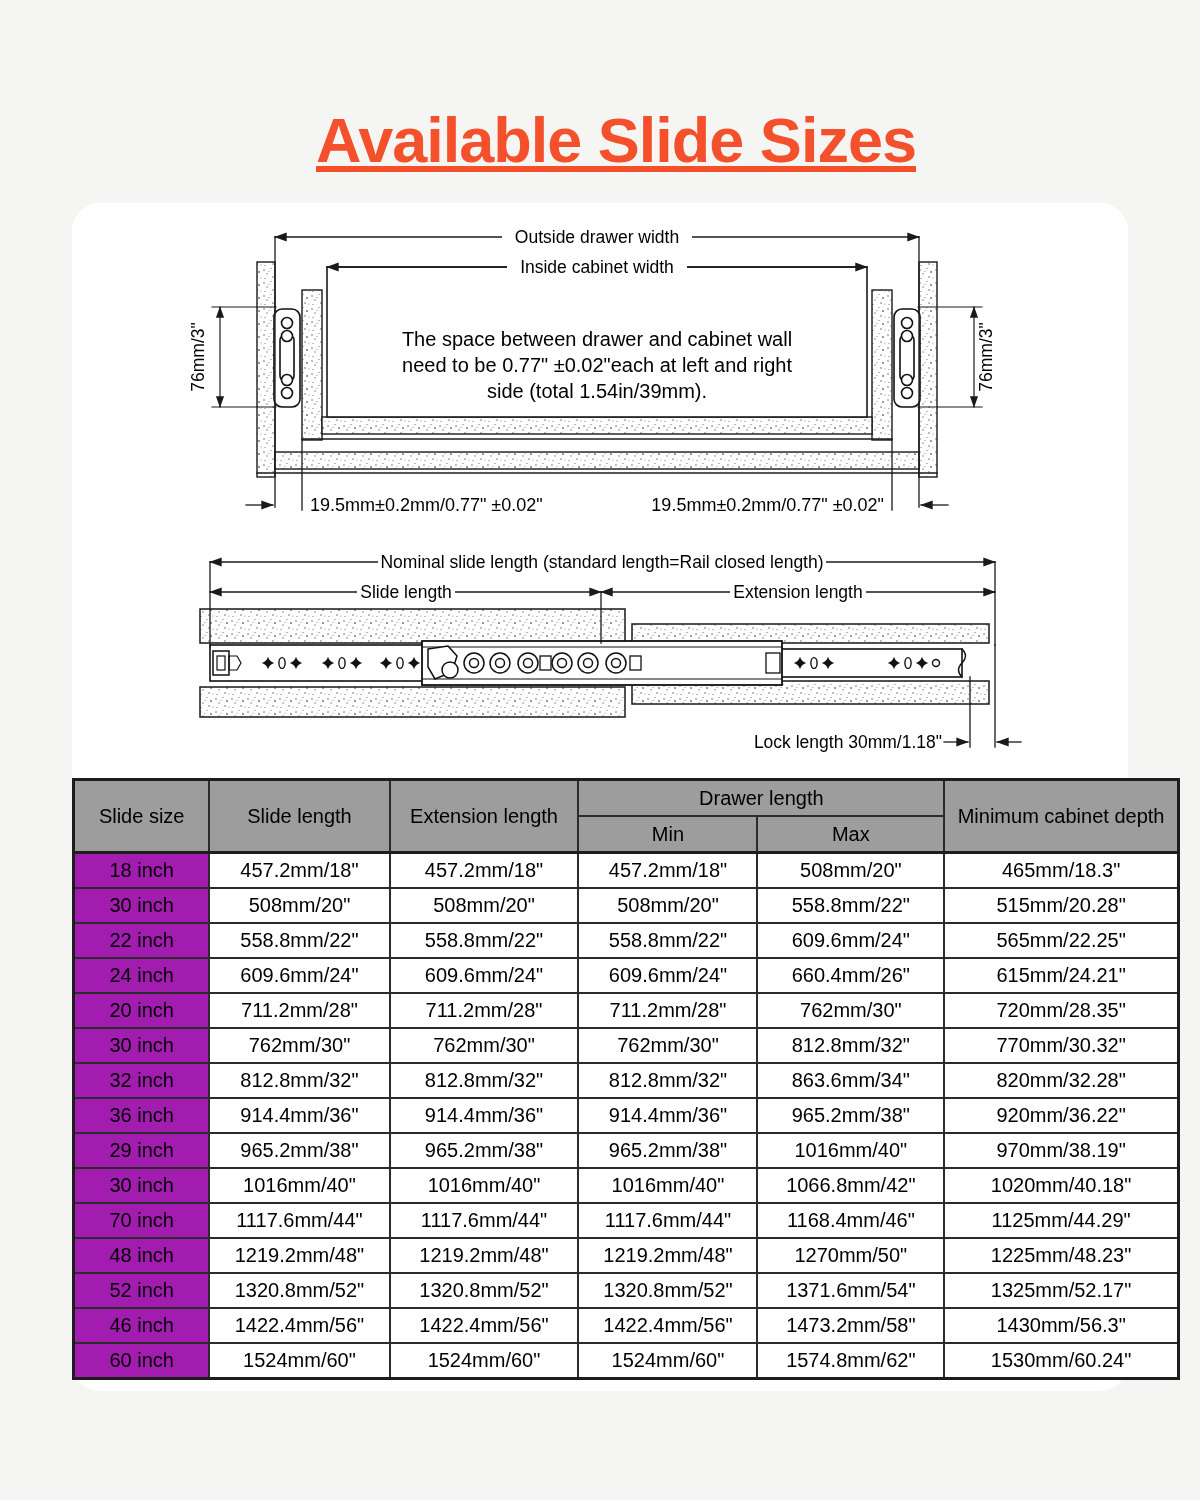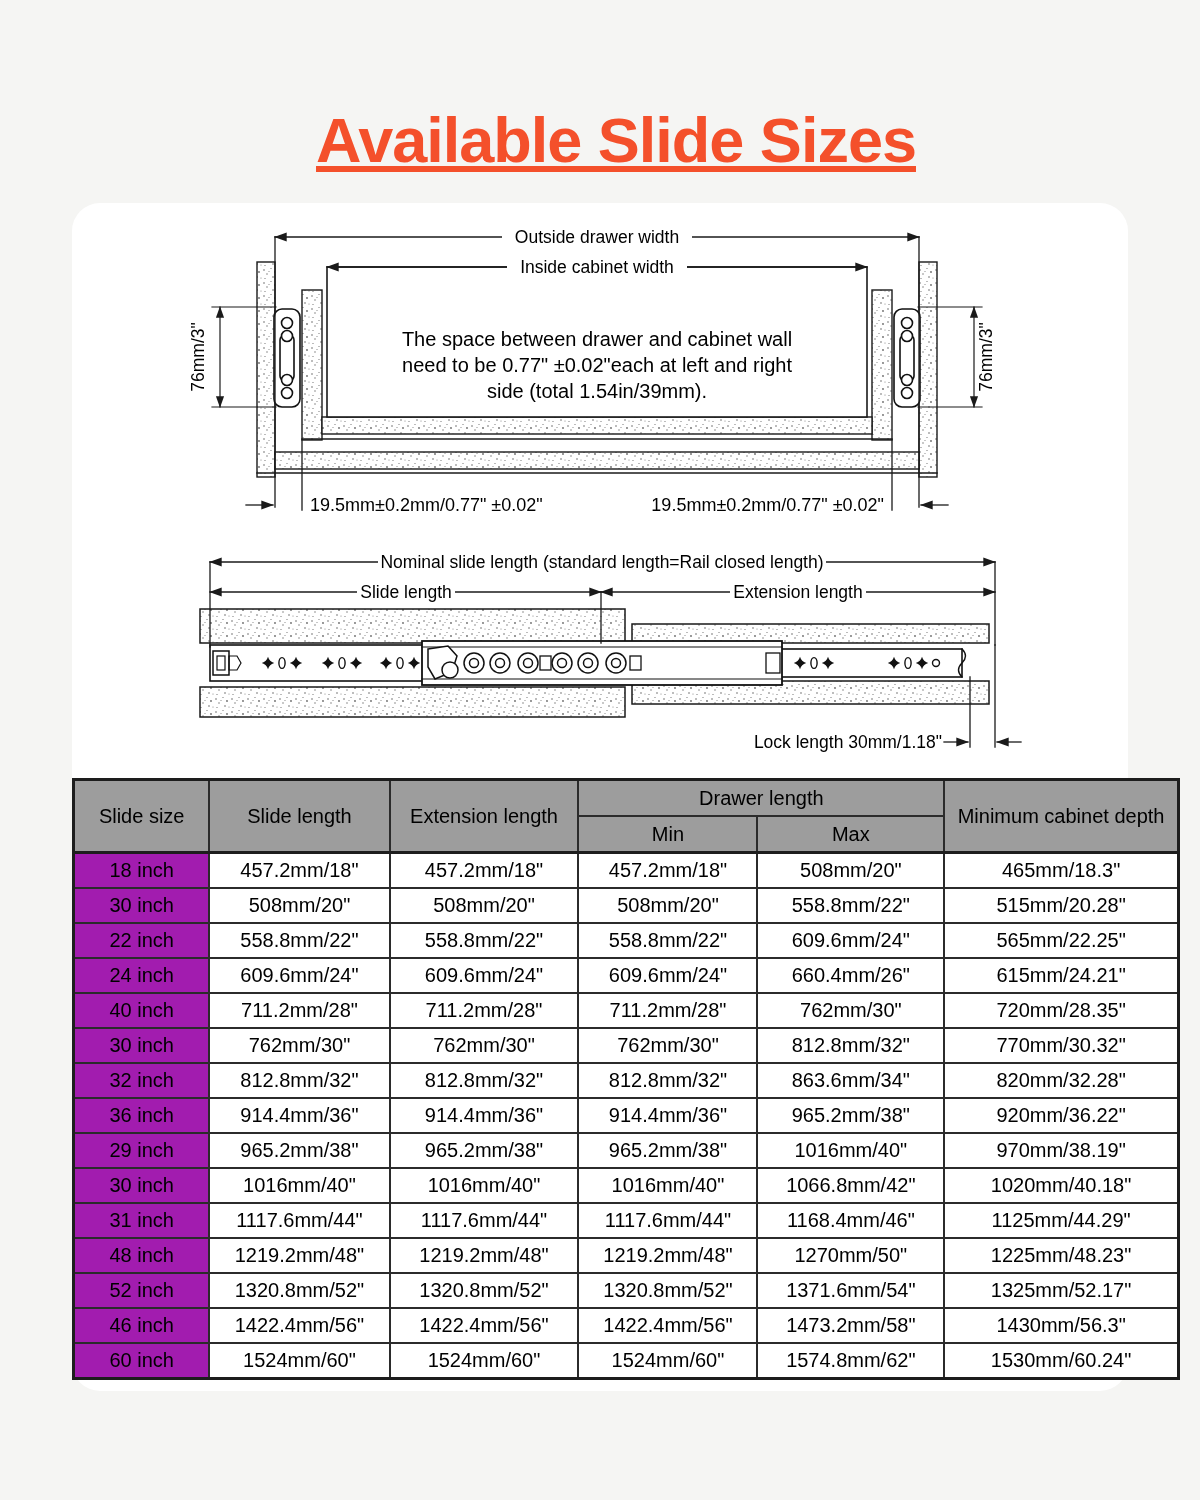--- a/index.html
+++ b/index.html
@@ -286,21 +286,21 @@
         </tr>
         <tr>
           <td class="rowhead">24 inch</td>
           <td>609.6mm/24"</td>
           <td>609.6mm/24"</td>
           <td>609.6mm/24"</td>
           <td>660.4mm/26"</td>
           <td>615mm/24.21"</td>
         </tr>
         <tr>
-          <td class="rowhead">40 inch</td>
+          <td class="rowhead">20 inch</td>
           <td>711.2mm/28"</td>
           <td>711.2mm/28"</td>
           <td>711.2mm/28"</td>
           <td>762mm/30"</td>
           <td>720mm/28.35"</td>
         </tr>
         <tr>
           <td class="rowhead">30 inch</td>
           <td>762mm/30"</td>
           <td>762mm/30"</td>
@@ -334,21 +334,21 @@
         </tr>
         <tr>
           <td class="rowhead">30 inch</td>
           <td>1016mm/40"</td>
           <td>1016mm/40"</td>
           <td>1016mm/40"</td>
           <td>1066.8mm/42"</td>
           <td>1020mm/40.18"</td>
         </tr>
         <tr>
-          <td class="rowhead">31 inch</td>
+          <td class="rowhead">70 inch</td>
           <td>1117.6mm/44"</td>
           <td>1117.6mm/44"</td>
           <td>1117.6mm/44"</td>
           <td>1168.4mm/46"</td>
           <td>1125mm/44.29"</td>
         </tr>
         <tr>
           <td class="rowhead">48 inch</td>
           <td>1219.2mm/48"</td>
           <td>1219.2mm/48"</td>

